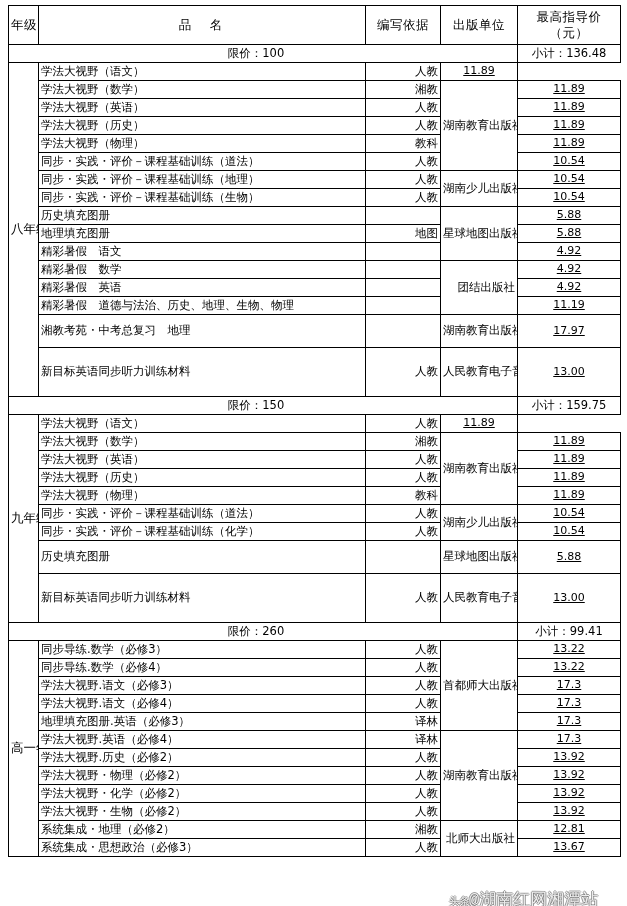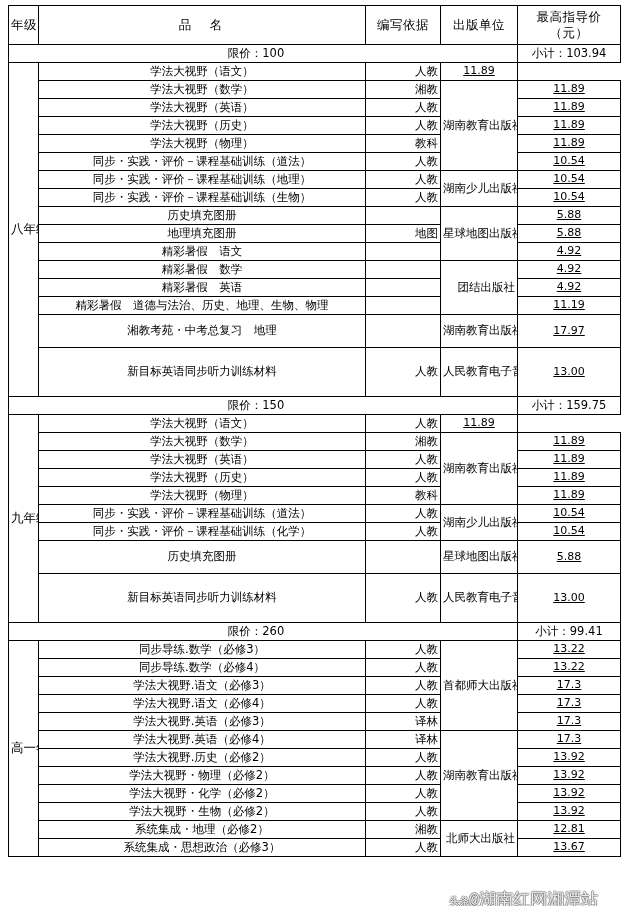--- a/index.html
+++ b/index.html
@@ -65,21 +65,21 @@
   }
 
   .gradecell {
     text-align: center;
     font-size: 12.5px;
     line-height: 1.32;
     white-space: normal;
     padding: 0;
   }
   .namecell {
-    text-align: center;
+    text-align: left;
     font-size: 11.5px;
     padding-left: 4px;
   }
   .basiscell, .pubcell {
     text-align: right;
     font-size: 11.5px;
   }
   .pubcell {
     white-space: normal;
     line-height: 1.25;
@@ -129,21 +129,21 @@
           <td class="namehdr">品　名</td>
           <td>编写依据</td>
           <td>出版单位</td>
           <td class="twoline">
             <div>最高指导价</div>
             <div>（元）</div>
           </td>
         </tr>
         <tr class="limitrow">
           <td class="lim" colspan="4">限价：100</td>
-          <td class="sub">小计：103.94</td>
+          <td class="sub">小计：136.48</td>
         </tr>
         <tr class="datarow">
           <td class="gradecell" rowspan="16">八年级</td>
           <td class="namecell">学法大视野（语文）</td>
           <td class="basiscell">人教</td>
           <td class="pricecell">11.89</td>
         </tr>
         <tr class="datarow">
           <td class="namecell">学法大视野（数学）</td>
           <td class="basiscell">湘教</td>
@@ -299,21 +299,21 @@
           <td class="namecell">学法大视野.语文（必修3）</td>
           <td class="basiscell">人教</td>
           <td class="pricecell">17.3</td>
         </tr>
         <tr class="datarow">
           <td class="namecell">学法大视野.语文（必修4）</td>
           <td class="basiscell">人教</td>
           <td class="pricecell">17.3</td>
         </tr>
         <tr class="datarow">
-          <td class="namecell">学法大视野.英语（必修3）</td>
+          <td class="namecell">地理填充图册.英语（必修3）</td>
           <td class="basiscell">译林</td>
           <td class="pricecell">17.3</td>
         </tr>
         <tr class="datarow">
           <td class="namecell">学法大视野.英语（必修4）</td>
           <td class="basiscell">译林</td>
           <td class="pubcell" rowspan="5">湖南教育出版社</td>
           <td class="pricecell">17.3</td>
         </tr>
         <tr class="datarow">

